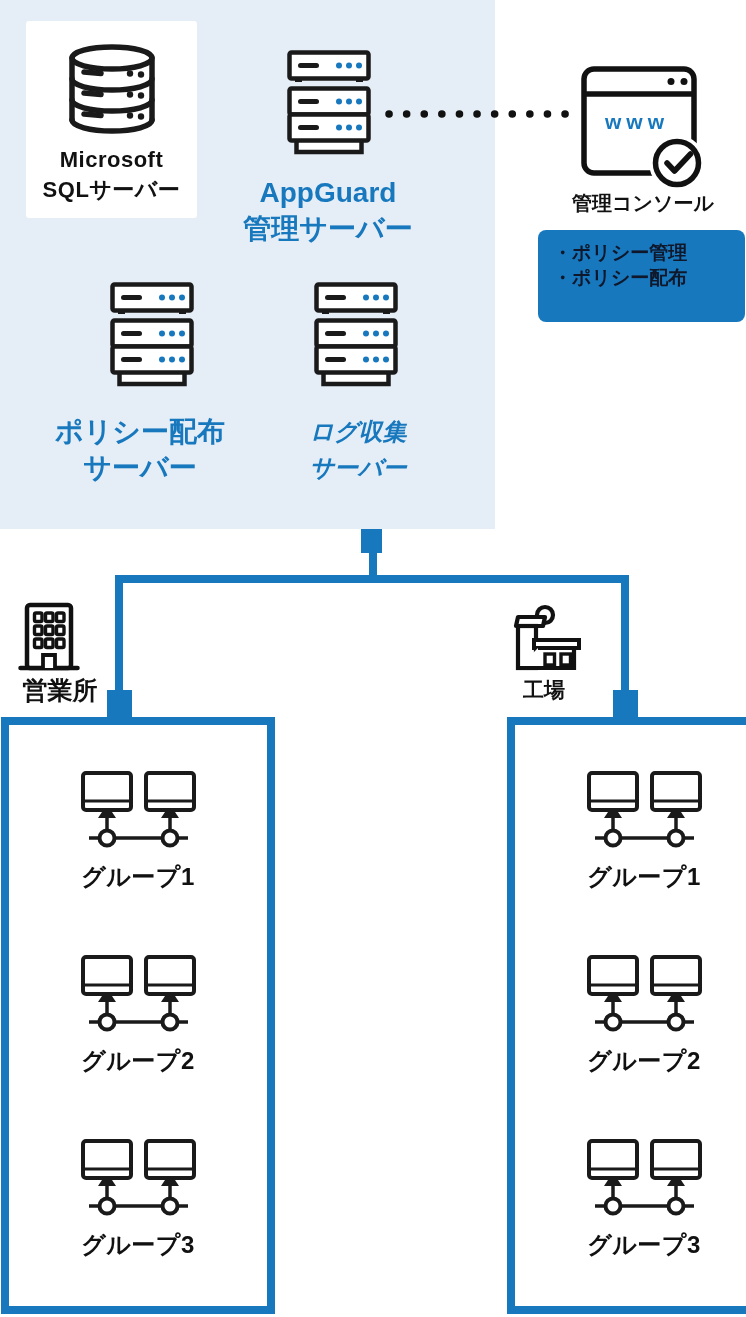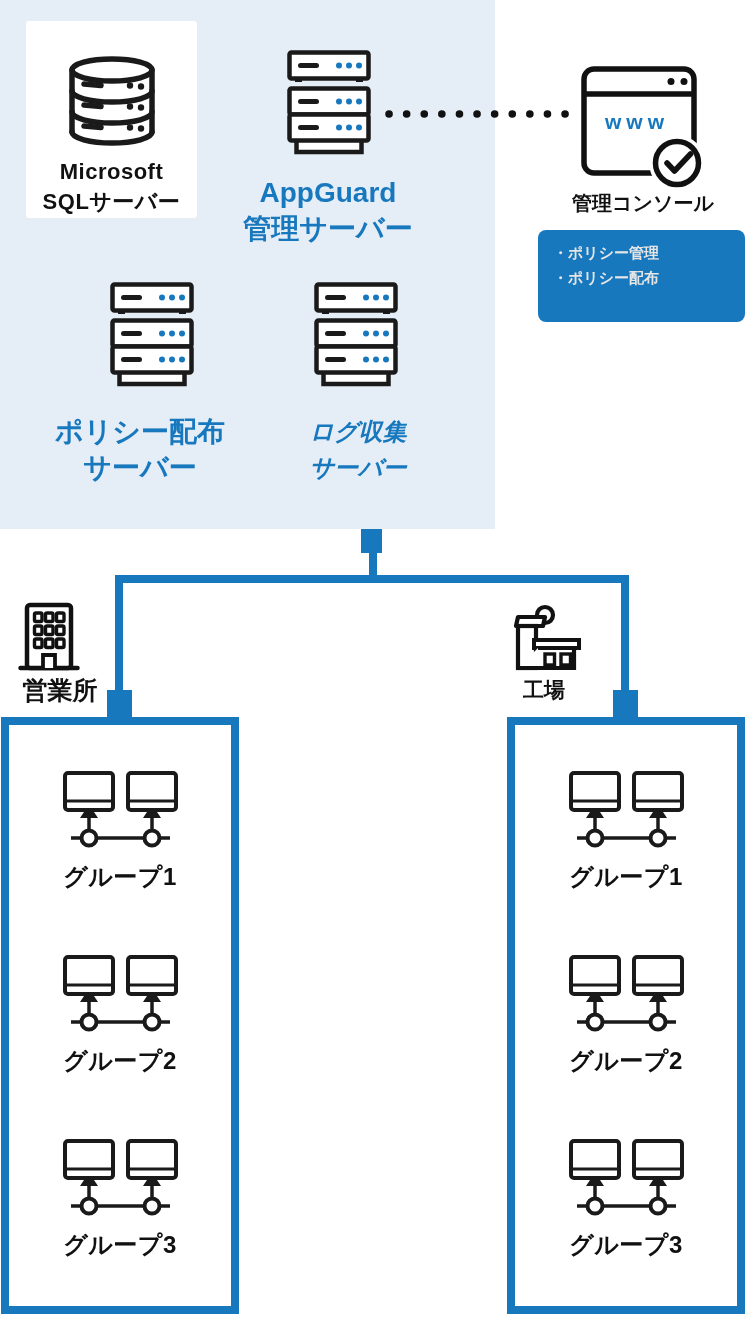--- a/index.html
+++ b/index.html
@@ -13,21 +13,21 @@
   }
   .abs { position: absolute; }
   .panel {
     left: 0; top: 0; width: 495px; height: 529px;
     background: #e5eef7;
   }
   .sql-box {
     left: 26px; top: 21px; width: 171px; height: 197px;
     background: #ffffff; border-radius: 3px;
     display: flex; flex-direction: column; align-items: center;
-    padding-top: 34px;
+    padding-top: 22px;
   }
   .label {
     font-weight: 700; text-align: center; white-space: pre-line;
     color: #111111;
   }
   .sql-label { font-size: 22px; line-height: 30px; margin-top: 10px; letter-spacing: 0.5px; }
   .blue-label { color: #1878be; }
   .appguard-icon { left: 287px; top: 50px; }
   .appguard-label { left: 228px; top: 167px; width: 200px; font-size: 28px; line-height: 36px; margin-top: 8px; }
   .dotted-link { left: 383px; top: 106px; }
@@ -38,41 +38,41 @@
     font-size: 21px; letter-spacing: 5px;
   }
   .console-label { left: 558px; top: 190px; width: 170px; font-size: 20px; line-height: 26px; }
   .features-box {
     left: 538px; top: 230px; width: 207px; height: 92px;
     background: #1878be; border-radius: 8px;
     padding: 10px 8px 0 15px;
   }
   .features-box ul { list-style: none; }
   .features-box li {
-    color: #e5e5e5; font-weight: 700; font-size: 15px; line-height: 25px;
+    color: #0f172a; font-weight: 700; font-size: 19px; line-height: 25px;
     white-space: nowrap;
   }
   .policy-icon { left: 110px; top: 282px; }
   .log-icon { left: 314px; top: 282px; }
   .policy-label { left: 40px; top: 414px; width: 200px; font-size: 28px; line-height: 36px; }
   .log-label { left: 258px; top: 414px; width: 200px; font-size: 24px; line-height: 36px; font-style: italic; }
   .conn { background: #1878be; }
   .c-top-square { left: 361px; top: 529px; width: 21px; height: 24px; }
   .c-top-stem  { left: 369px; top: 551px; width: 8px; height: 26px; }
   .c-hbar      { left: 115px; top: 575px; width: 514px; height: 8px; }
   .c-left-v    { left: 115px; top: 583px; width: 8px; height: 109px; }
   .c-right-v   { left: 621px; top: 583px; width: 8px; height: 109px; }
   .c-left-sq   { left: 107px; top: 690px; width: 25px; height: 29px; }
   .c-right-sq  { left: 613px; top: 690px; width: 25px; height: 29px; }
   .building-icon { left: 18px; top: 602px; }
   .office-label { left: 16px; top: 674px; width: 88px; font-size: 25px; }
   .factory-icon { left: 508px; top: 604px; }
   .factory-label { left: 504px; top: 676px; width: 80px; font-size: 21px; }
   .group-box {
-    top: 717px; width: 238px; height: 597px;
+    top: 717px; width: 274px; height: 597px;
     background: #ffffff; border: 8px solid #1878be;
     display: flex; flex-direction: column; align-items: center;
     padding-top: 46px; gap: 62px;
   }
   .group-box.left { left: 1px; }
   .group-box.right { left: 507px; }
   .group-unit { display: flex; flex-direction: column; align-items: center; }
   .group-label { font-size: 24px; line-height: 32px; margin-top: 12px; letter-spacing: 0.5px; }
   svg { display: block; }
 </style>

